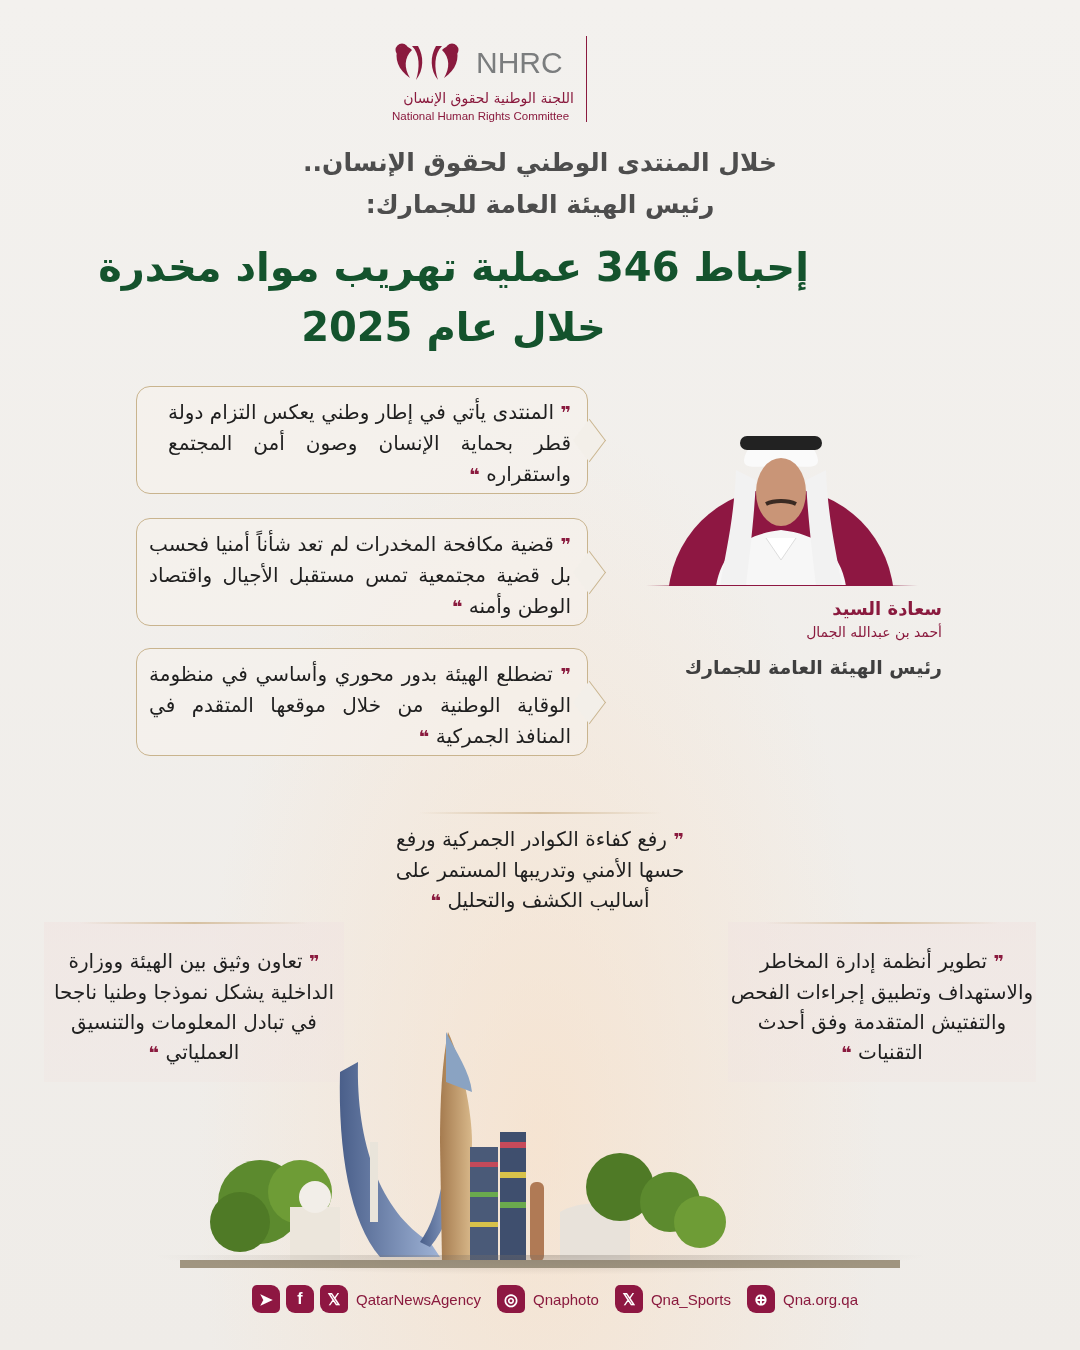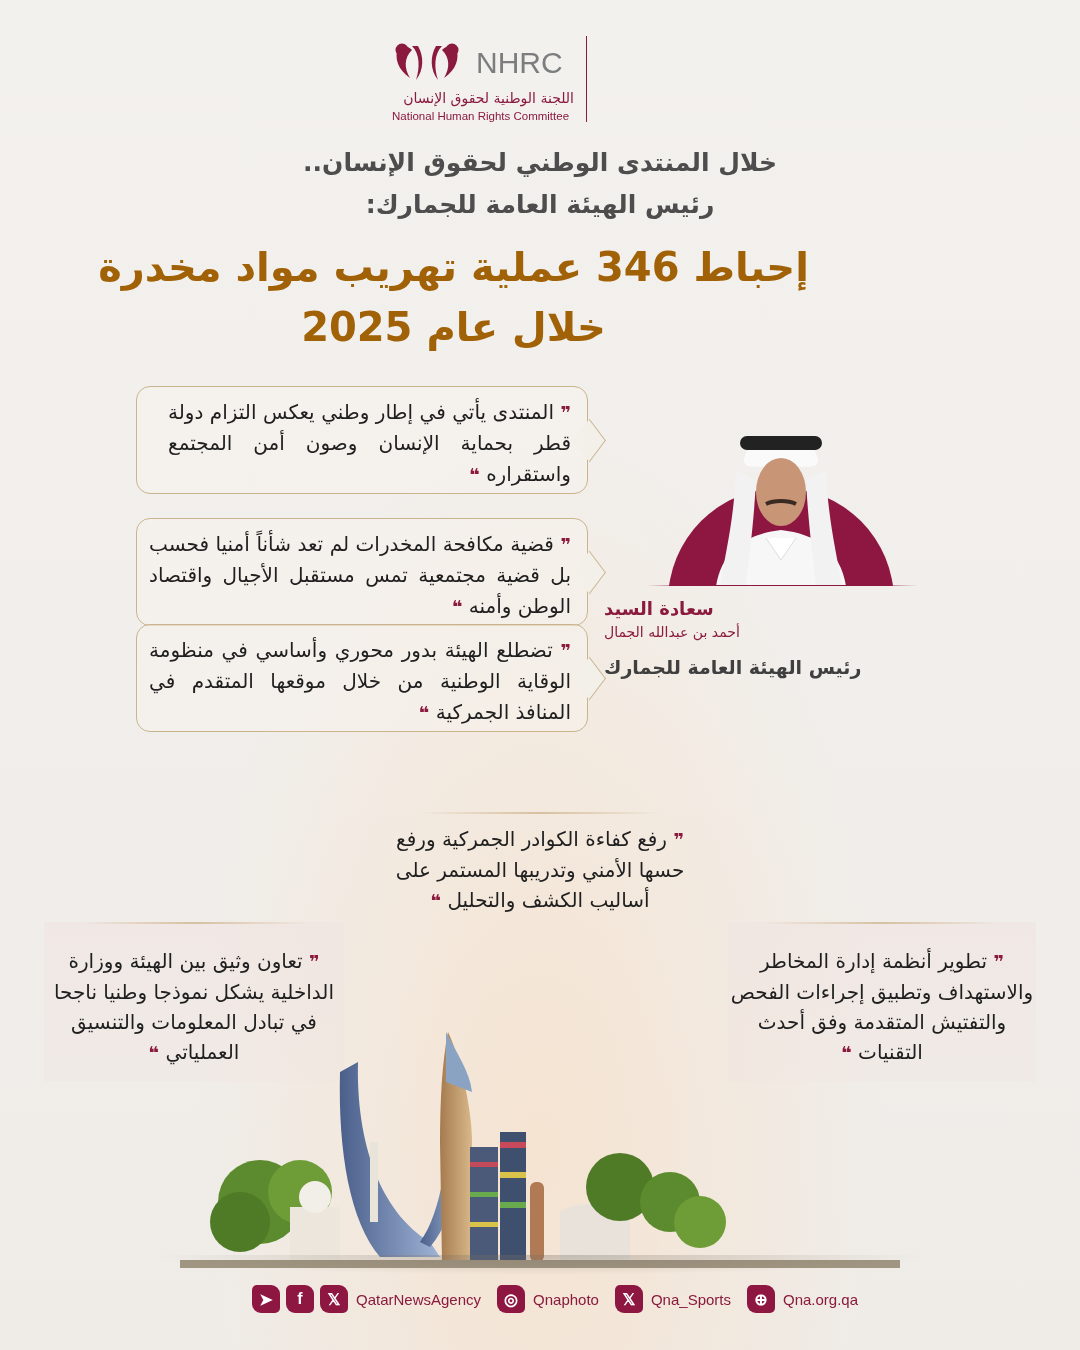--- a/index.html
+++ b/index.html
@@ -53,21 +53,21 @@
 
   
   .kicker {
     position: absolute; left: 0; width: 1080px; text-align: center;
     direction: rtl; color: #4d4d4d; font-weight: 700; font-size: 25px;
   }
   .kicker.l1 { top: 148px; }
   .kicker.l2 { top: 190px; }
   .headline {
     position: absolute; left: 0; width: 907px; text-align: center;
-    direction: rtl; color: #a16207; font-weight: 700; font-size: 40px;
+    direction: rtl; color: #14532d; font-weight: 700; font-size: 40px;
     line-height: 62px;
   }
   .headline.l1 { top: 236px; }
   .headline.l2 { top: 296px; }
 
   
   .bubble {
     position: absolute; left: 136px; width: 452px;
     border: 1.5px solid #c9b48e; border-radius: 14px;
     background: rgba(246,242,236,0.6);
@@ -75,39 +75,39 @@
     font-size: 20px; line-height: 31px; color: #1f1f1f; text-align: justify;
   }
   .bubble::after {
     content: ""; position: absolute; right: -16px; top: 50%;
     width: 26px; height: 26px; margin-top: -13px;
     border-top: 1.5px solid #c9b48e; border-right: 1.5px solid #c9b48e;
     background: #f3efe9; transform: rotate(45deg) skew(8deg,8deg);
   }
   .bubble.b1 { top: 386px; height: 108px; padding-left: 31px; }
   .bubble.b2 { top: 518px; height: 108px; }
-  .bubble.b3 { top: 624px; height: 108px; }
+  .bubble.b3 { top: 648px; height: 108px; }
   .q { color: #8a1a3e; font-weight: 700; font-size: 18px; }
 
   
   .portrait {
     position: absolute; left: 668px; top: 430px; width: 226px; height: 156px;
     overflow: hidden;
   }
   .portrait .disc {
     position: absolute; left: 0; top: 58px; width: 226px; height: 226px;
     border-radius: 50%; background: #8e1742;
   }
   .portrait .person { position: absolute; left: 38px; top: 0; width: 150px; height: 156px; }
   .portrait-line {
     position: absolute; left: 646px; top: 585px; width: 272px; height: 1px;
     background: linear-gradient(90deg, rgba(142,23,66,0), #8e1742 20%, #8e1742 80%, rgba(142,23,66,0));
   }
   .pname {
-    position: absolute; left: 604px; width: 290px; text-align: left; direction: rtl;
+    position: absolute; left: 652px; width: 290px; text-align: right; direction: rtl;
     white-space: nowrap;
   }
   .pname.honorific { top: 598px; color: #8a1a3e; font-weight: 700; font-size: 18px; }
   .pname.fullname { top: 624px; color: #8a1a3e; font-weight: 400; font-size: 14px; }
   .pname.role { top: 656px; color: #3f3f3f; font-weight: 700; font-size: 19px; }
 
   
   .pillar {
     position: absolute; direction: rtl; text-align: center;
     font-size: 20px; line-height: 30px; color: #1f1f1f;

